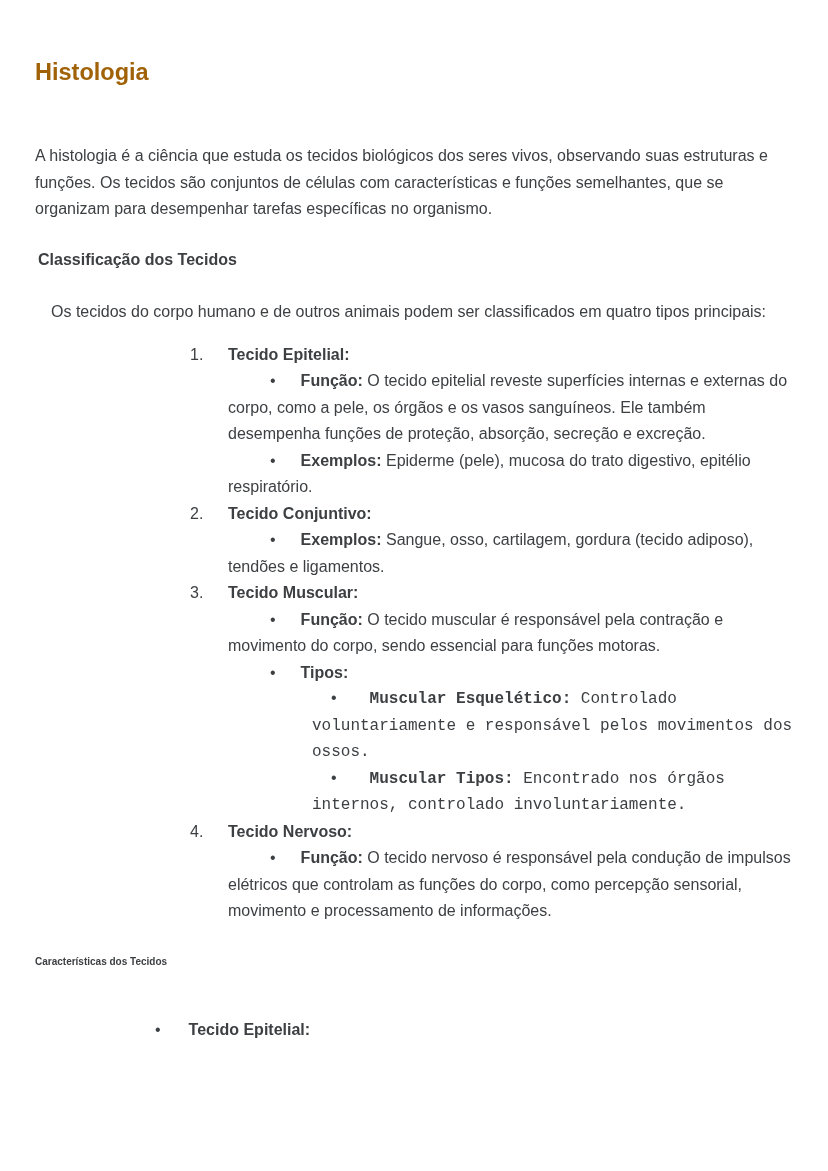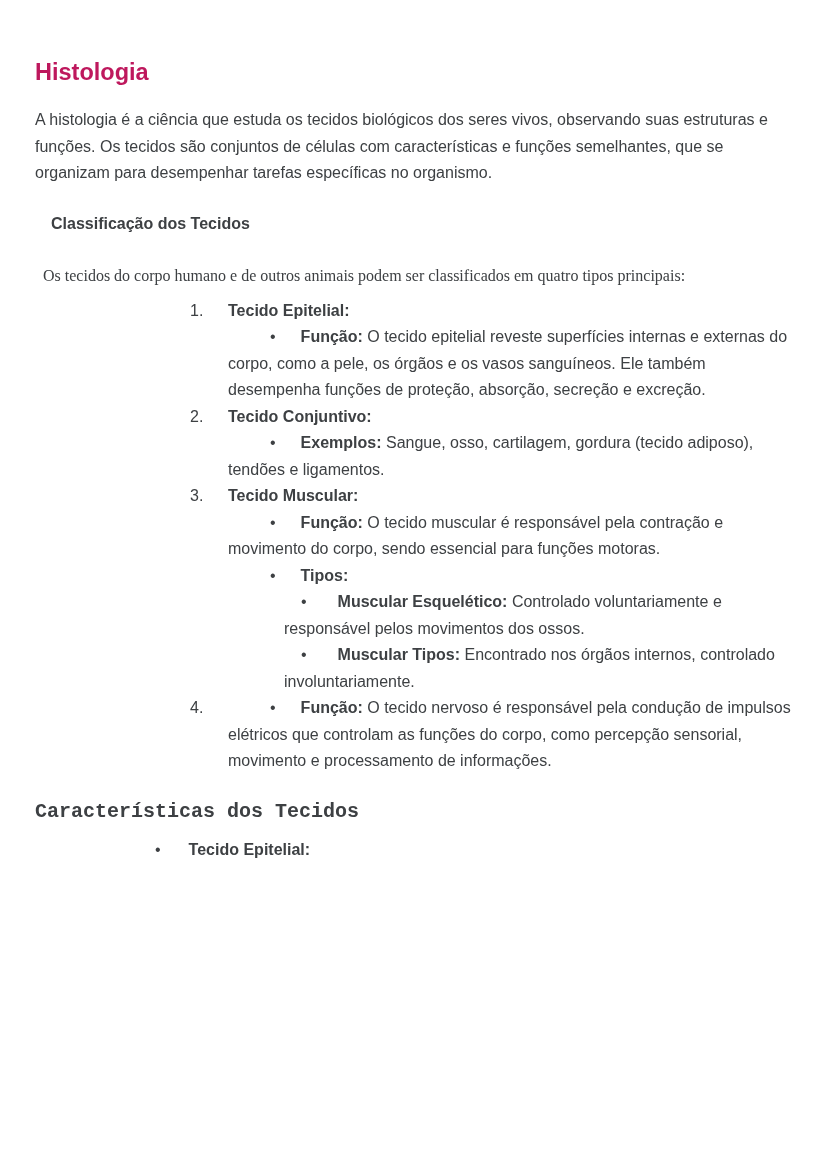--- a/index.html
+++ b/index.html
@@ -3,34 +3,34 @@
 <meta charset="utf-8">
 <style>
   * { box-sizing: border-box; }
   html, body { margin: 0; padding: 0; background: #ffffff; }
   body {
     width: 828px; height: 1171px; overflow: hidden;
     font-family: "Liberation Sans", "DejaVu Sans", sans-serif;
     color: #3d4043; font-size: 16px; line-height: 26.5px;
   }
   .page { padding: 57px 33px 0 35px; }
-  .doc-title { color: #be185d; font-size: 23.5px; line-height: 30px; font-weight: 700; margin: 0 0 20px; }
+  .doc-title { color: #a16207; font-size: 23.5px; line-height: 30px; font-weight: 700; margin: 0 0 56px; }
   .para { margin: 0 0 24px; }
-  .para-tight { margin: 8px; font-family: Liberation Serif, serif; }
-  .h2 { font-size: 16px; font-weight: 700; margin: 20px 16px 26px; }
-  .h2-chars { font-size: 20px; font-weight: 700; margin: 24px 0 12px; font-family: Liberation Mono, monospace; }
+  .para-tight { margin: 16px; }
+  .h2 { font-size: 16px; font-weight: 700; margin: 20px 3px 26px; }
+  .h2-chars { font-size: 10px; font-weight: 700; margin: 24px 0 0; }
   .num-item { display: flex; margin-left: 155px; }
   .num { width: 38px; flex: none; }
   .num-body { flex: 1; min-width: 0; }
   .bold, .num-title { font-weight: 700; }
   .bullet { text-indent: 42px; }
   .bullet .dot { margin-right: 25px; }
-  .l2 { margin-left: 56px; text-indent: 17px; }
+  .l2 { margin-left: 84px; text-indent: 17px; font-family: Liberation Mono, monospace; }
   .l2 .dot { margin-right: 31px; }
-  .char-bullet { margin-left: 85px; text-indent: 35px; }
+  .char-bullet { margin-left: 85px; text-indent: 35px; margin-top: 42px; }
   .char-bullet .dot { margin-right: 28px; }
 </style>
 </head>
 <body>
 
 <div class="page">
 
   <h1 class="doc-title">Histologia</h1>
 
   <p class="para">A histologia é a ciência que estuda os tecidos biológicos dos seres vivos, observando suas estruturas e funções. Os tecidos são conjuntos de células com características e funções semelhantes, que se organizam para desempenhar tarefas específicas no organismo.</p>
@@ -39,20 +39,21 @@
 
   <p class="para para-tight">Os tecidos do corpo humano e de outros animais podem ser classificados em quatro tipos principais:</p>
 
   <div>
 
     <div class="num-item">
       <span class="num">1.</span>
       <div class="num-body">
         <div class="num-title">Tecido Epitelial:</div>
         <div class="bullet"><span class="dot">•</span><span class="bold">Função:</span> <span>O tecido epitelial reveste superfícies internas e externas do corpo, como a pele, os órgãos e os vasos sanguíneos. Ele também desempenha funções de proteção, absorção, secreção e excreção.</span></div>
+        <div class="bullet"><span class="dot">•</span><span class="bold">Exemplos:</span> <span>Epiderme (pele), mucosa do trato digestivo, epitélio respiratório.</span></div>
       </div>
     </div>
 
     <div class="num-item">
       <span class="num">2.</span>
       <div class="num-body">
         <div class="num-title">Tecido Conjuntivo:</div>
         <div class="bullet"><span class="dot">•</span><span class="bold">Exemplos:</span> <span>Sangue, osso, cartilagem, gordura (tecido adiposo), tendões e ligamentos.</span></div>
       </div>
     </div>
@@ -64,20 +65,21 @@
         <div class="bullet"><span class="dot">•</span><span class="bold">Função:</span> <span>O tecido muscular é responsável pela contração e movimento do corpo, sendo essencial para funções motoras.</span></div>
         <div class="bullet"><span class="dot">•</span><span class="bold">Tipos:</span></div>
         <div class="bullet l2"><span class="dot">•</span><span class="bold">Muscular Esquelético:</span> <span>Controlado voluntariamente e responsável pelos movimentos dos ossos.</span></div>
         <div class="bullet l2"><span class="dot">•</span><span class="bold">Muscular Tipos:</span> <span>Encontrado nos órgãos internos, controlado involuntariamente.</span></div>
       </div>
     </div>
 
     <div class="num-item">
       <span class="num">4.</span>
       <div class="num-body">
+        <div class="num-title">Tecido Nervoso:</div>
         <div class="bullet"><span class="dot">•</span><span class="bold">Função:</span> <span>O tecido nervoso é responsável pela condução de impulsos elétricos que controlam as funções do corpo, como percepção sensorial, movimento e processamento de informações.</span></div>
       </div>
     </div>
 
   </div>
 
   <h2 class="h2-chars">Características dos Tecidos</h2>
 
   <div class="bullet char-bullet"><span class="dot">•</span><span class="bold">Tecido Epitelial:</span></div>
 

